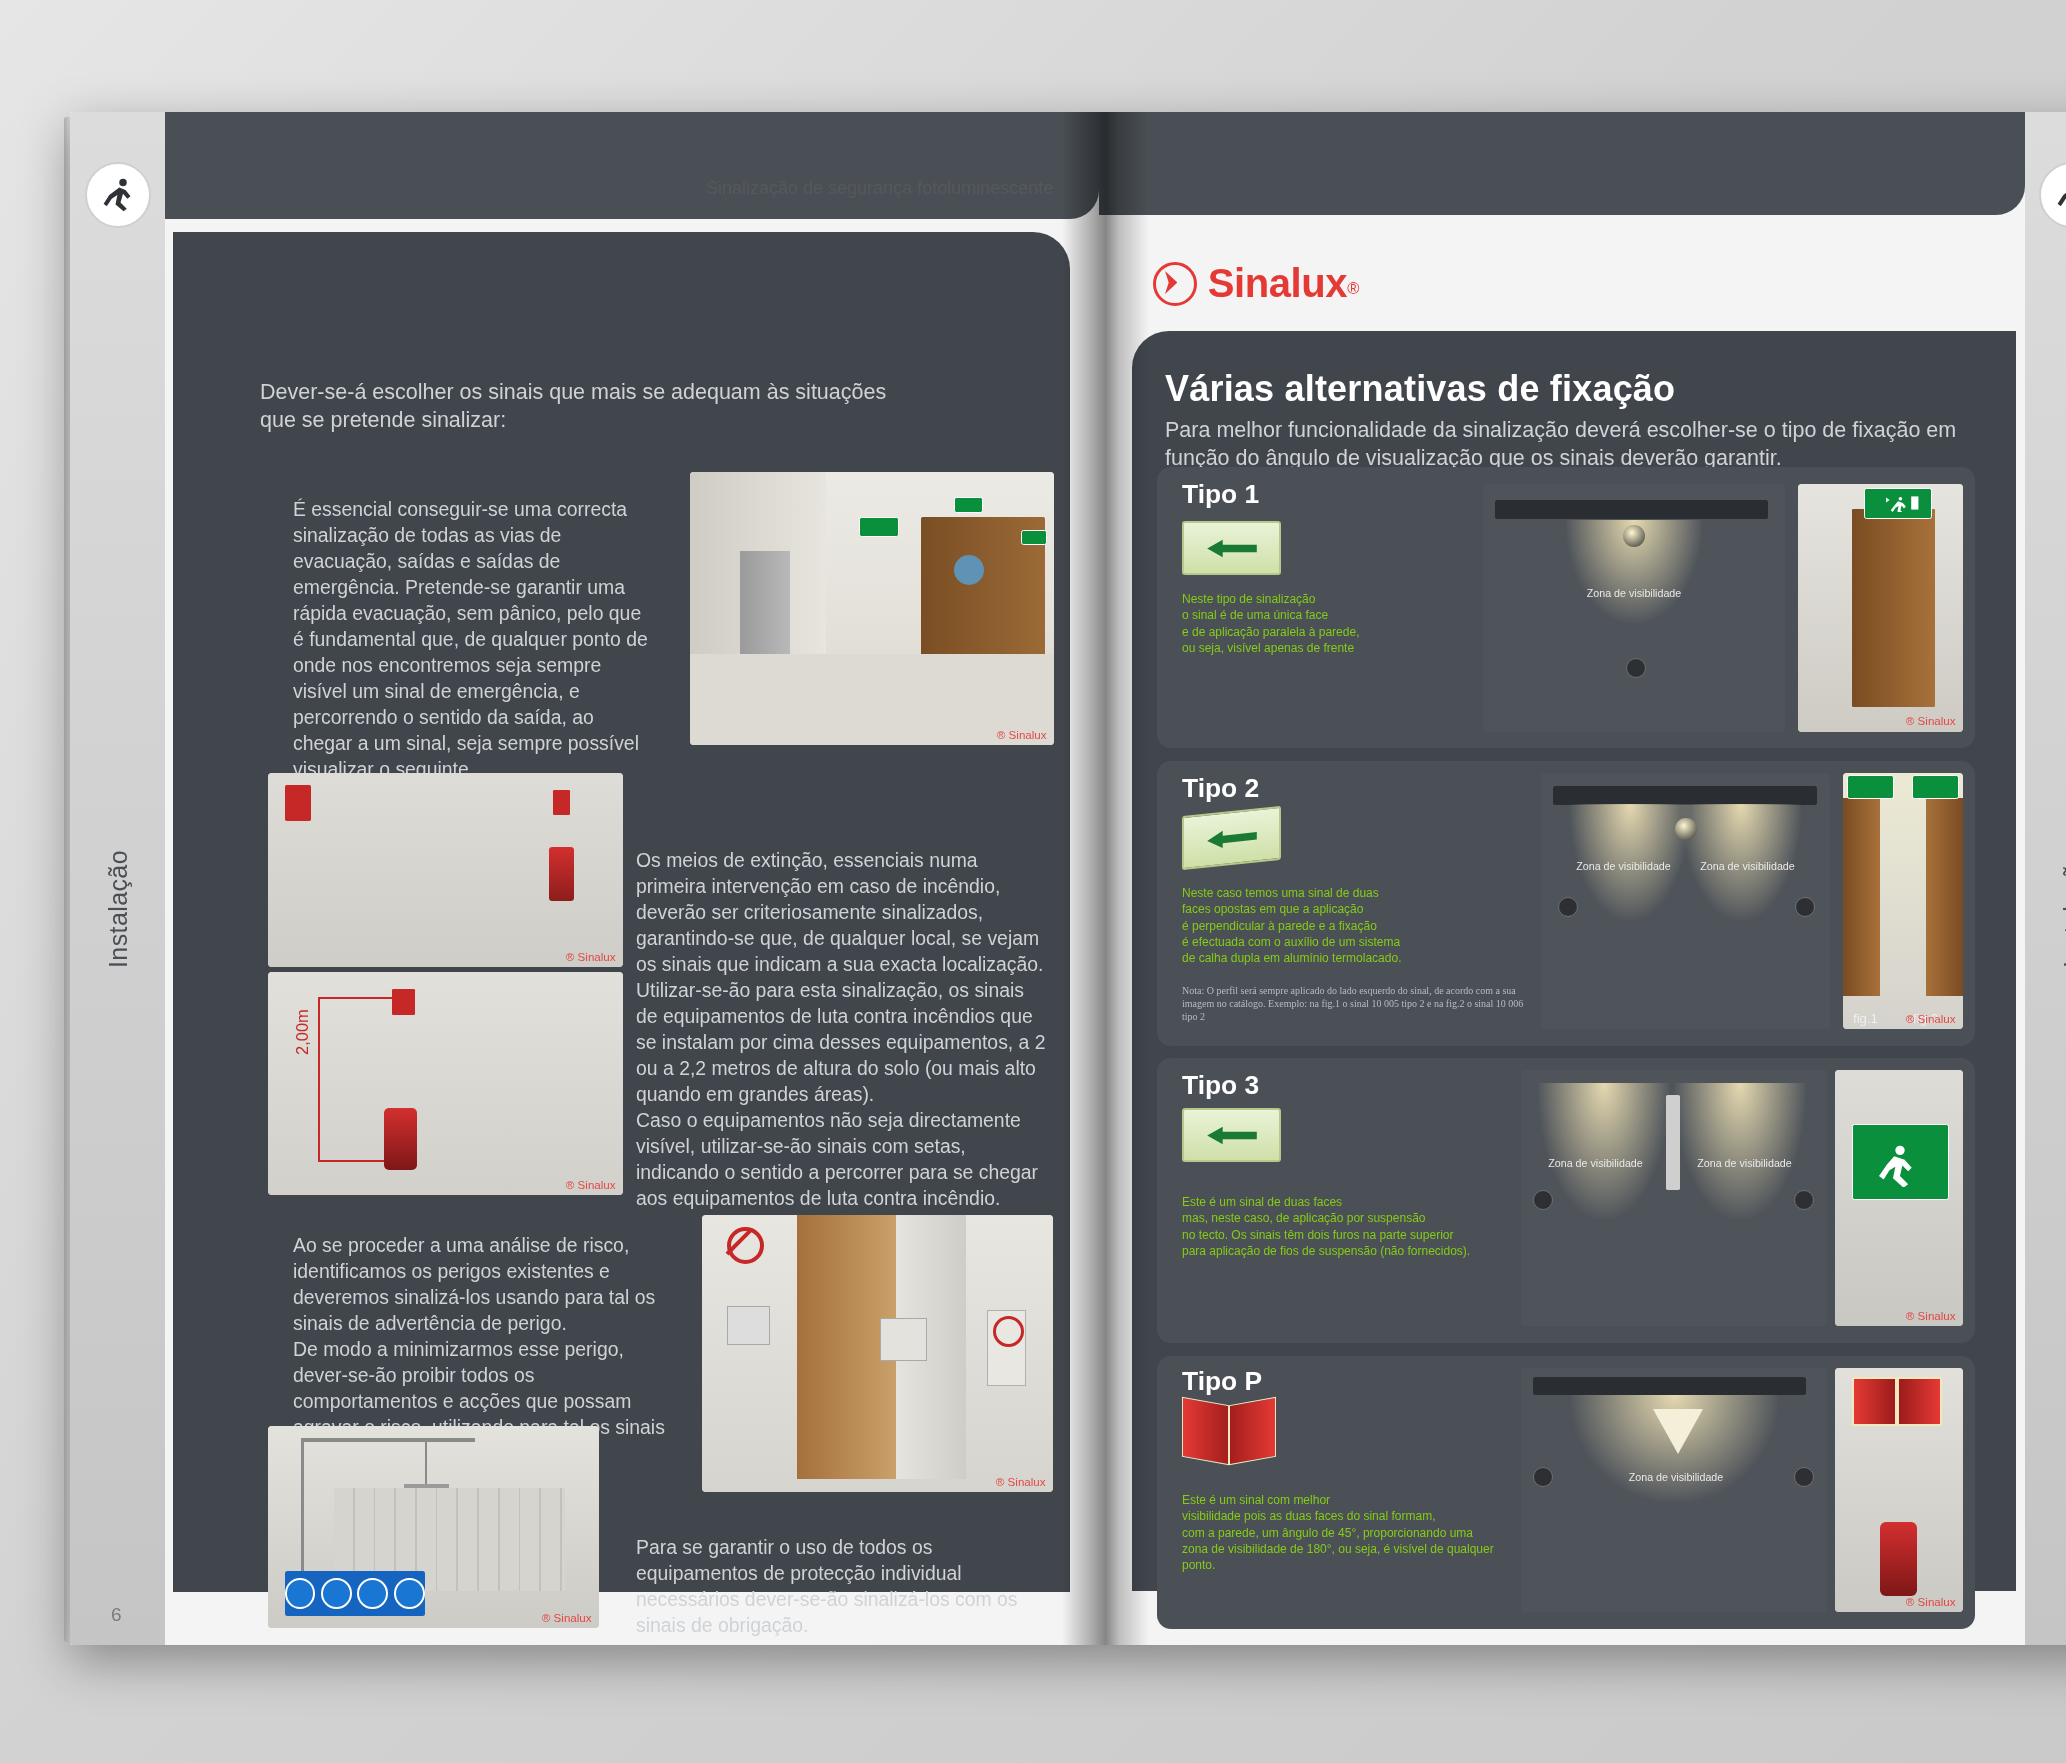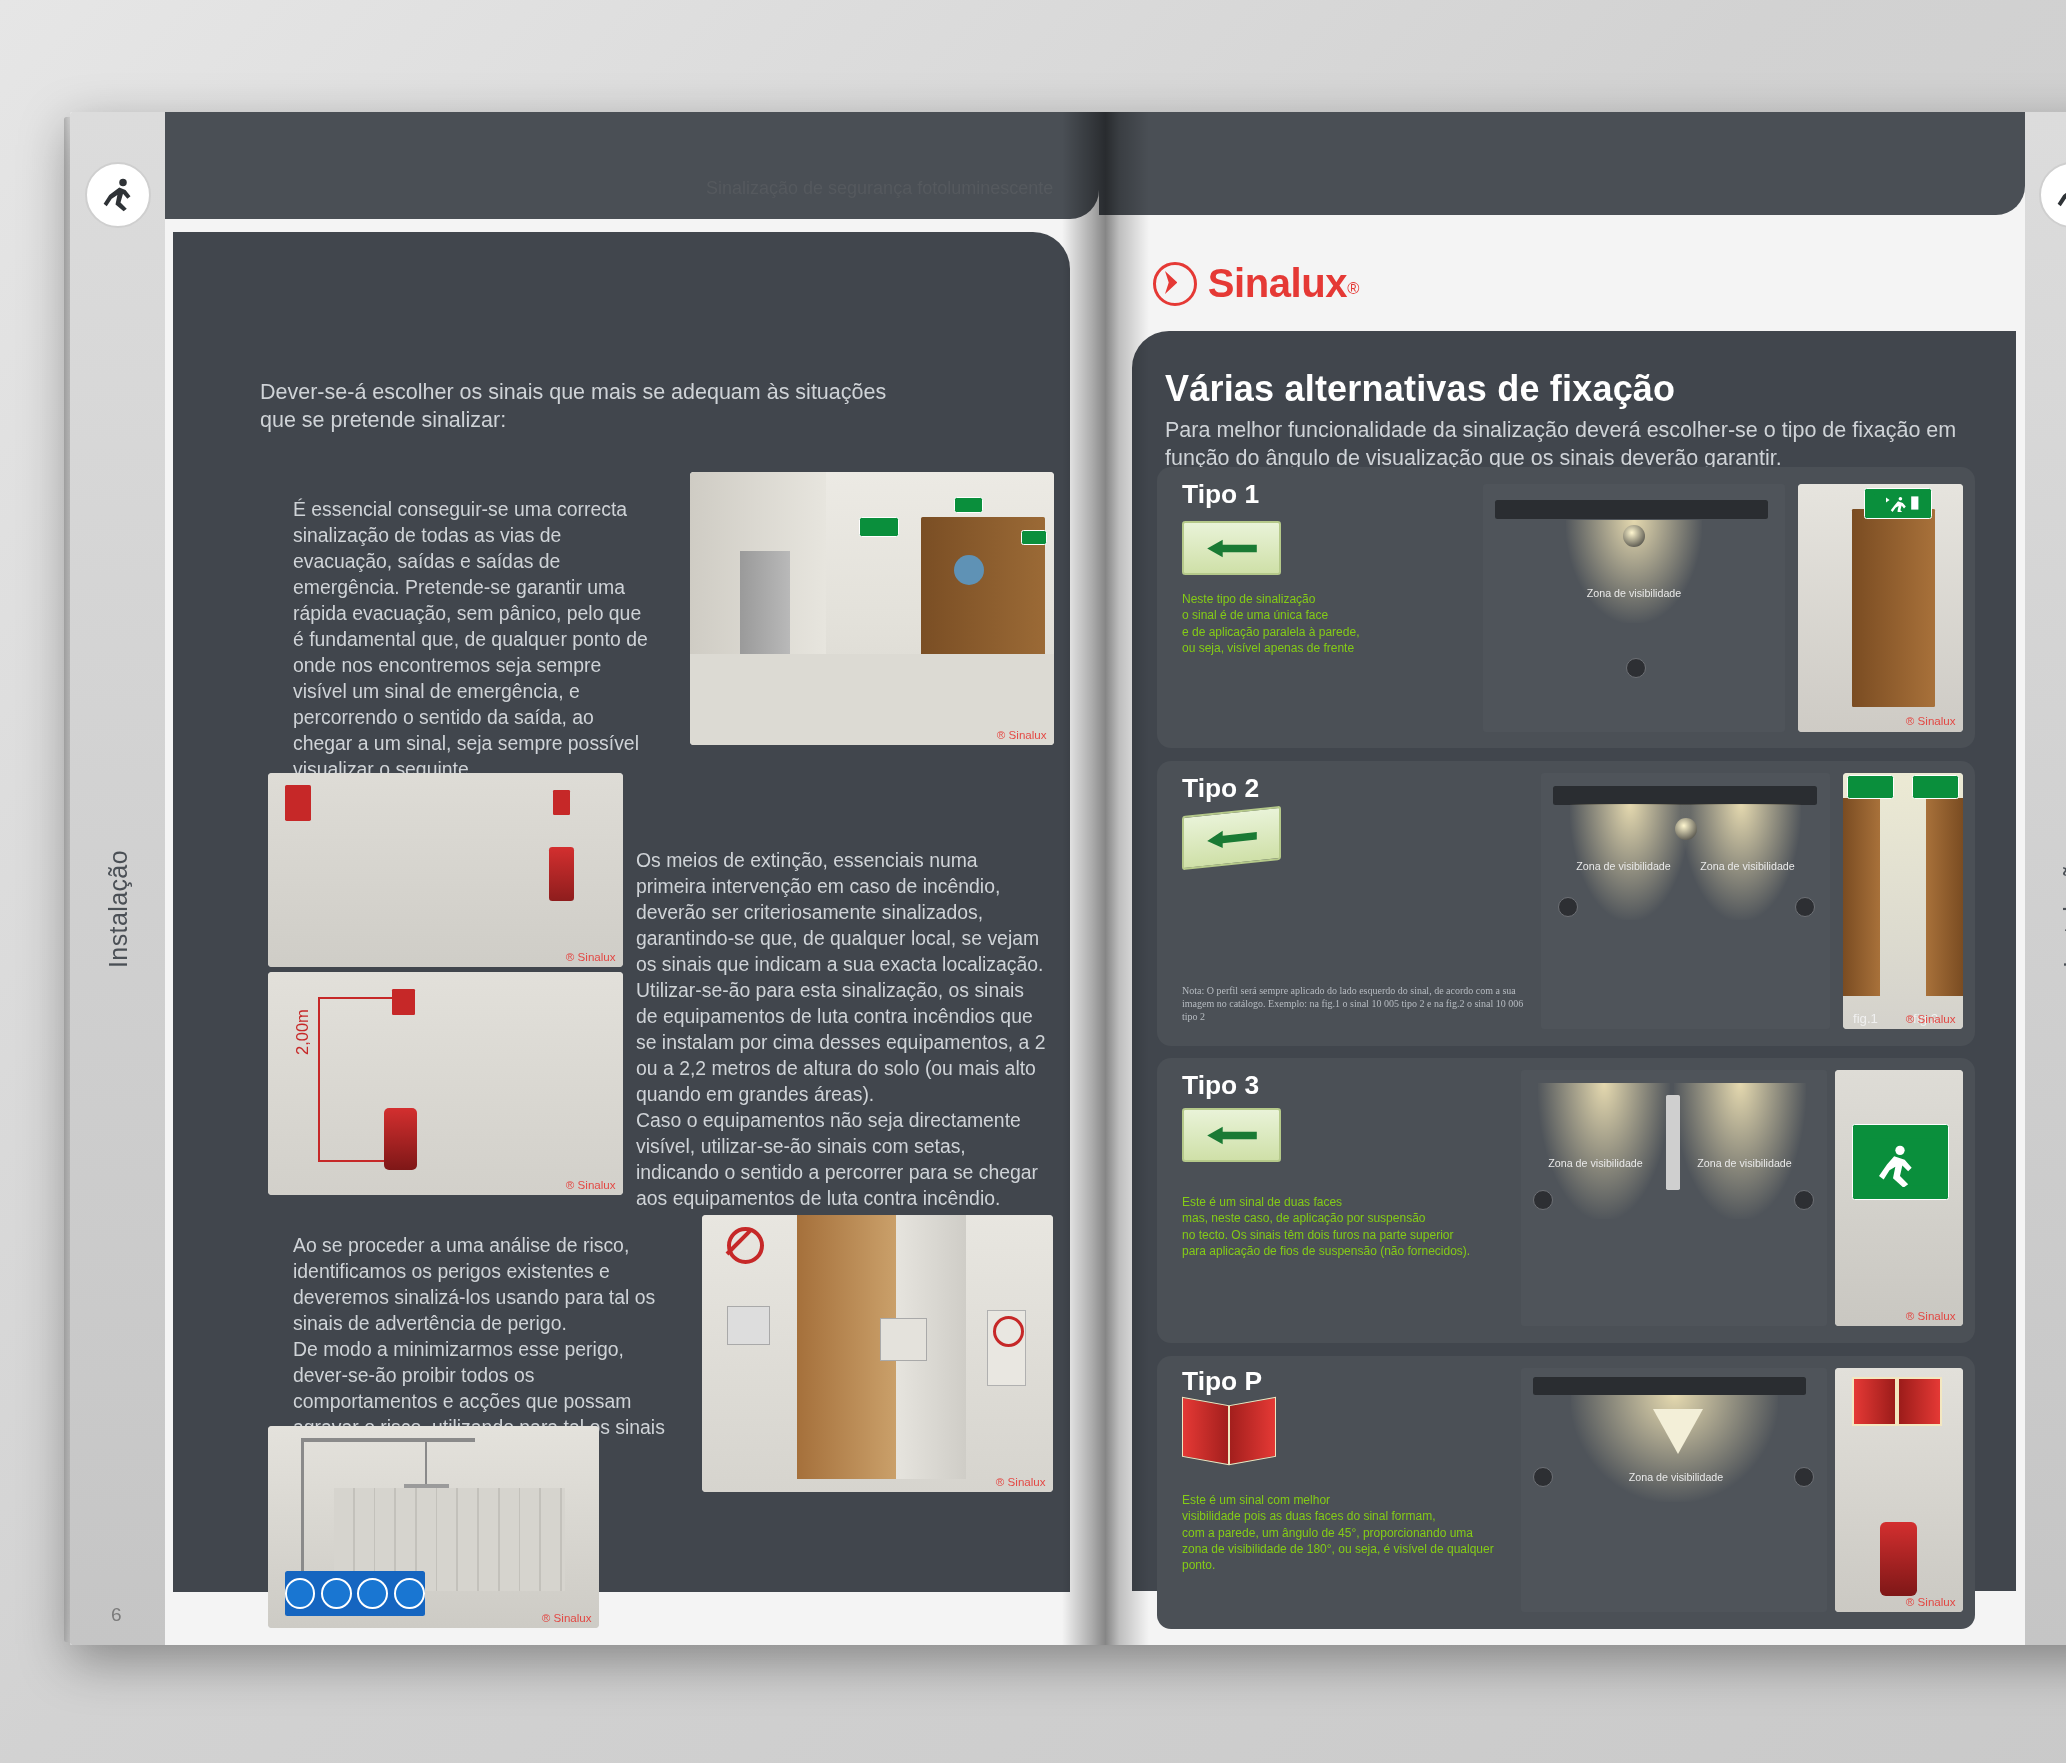--- a/index.html
+++ b/index.html
@@ -214,20 +214,21 @@
       <div style="position:absolute;left:66px;top:62px;width:231px;height:103px;background:repeating-linear-gradient(90deg,#d6d4ce 0 19px,#c3c1bb 19px 20.7px),repeating-linear-gradient(0deg,#d6d4ce 0 19px,#c3c1bb 19px 20.7px);"></div>
       <div style="position:absolute;left:16.5px;bottom:12.4px;width:140px;height:45px;background:#1565c0;border-radius:2.5px;display:flex;gap:5.8px;align-items:center;justify-content:center;">
         <div style="width:27px;height:27px;border-radius:50%;background:#1976d2;border:2.1px solid #fff;"></div>
         <div style="width:27px;height:27px;border-radius:50%;background:#1976d2;border:2.1px solid #fff;"></div>
         <div style="width:27px;height:27px;border-radius:50%;background:#1976d2;border:2.1px solid #fff;"></div>
         <div style="width:27px;height:27px;border-radius:50%;background:#1976d2;border:2.1px solid #fff;"></div>
       </div>
       <div class="wm">® Sinalux</div>
     </div>
 
+    <div class="txtbox" style="position:absolute;left:566px;top:1422px;width:413px;white-space:pre-line;">Para se garantir o uso de todos os equipamentos de protecção individual necessários dever-se-ão sinalizá-los com os sinais de obrigação.</div>
 
     <div class="page-num" style="left:41px;">6</div>
   </div>
 
   <div class="page page-right">
     <div class="sheet"></div>
 
     <div class="side-tab" style="right:0;">
       <div class="tab-label">Instalação</div>
     </div>
@@ -290,20 +291,25 @@
       </div>
     </div>
 
     <div class="typebox" style="left:58px;top:649px;width:818px;height:285px;background:#4b5056;">
       <div class="typetitle" style="position:absolute;left:25px;top:11.6px;">Tipo 2</div>
       <div class="arrow-sign" style="position:absolute;left:25px;top:50px;width:95px;height:50px;transform:skewY(-6deg);">
         <svg viewBox="0 0 100 40" style="width:62px;height:25px;">
           <path d="M10 20 L35 6 L35 14 L90 14 L90 26 L35 26 L35 34 Z" fill="#1a7a34"></path>
         </svg>
       </div>
+      <div class="typetext" style="position:absolute;left:25px;top:124px;width:302px;white-space:pre-line;">Neste caso temos uma sinal de duas
+faces opostas em que a aplicação
+é perpendicular à parede e a fixação
+é efectuada com o auxílio de um sistema
+de calha dupla em alumínio termolacado.</div>
       <div class="note-small" style="position:absolute;left:25px;top:223px;width:347px;">Nota: O perfil será sempre aplicado do lado esquerdo do sinal, de acordo com a sua imagem no catálogo. Exemplo: na fig.1 o sinal 10 005 tipo 2 e na fig.2 o sinal 10 006 tipo 2</div>
 
       <div style="position:absolute;left:384px;top:12.4px;width:289px;height:256px;background:#4f545a;border-radius:3.3px;overflow:hidden;">
         <div class="ceil-bar" style="position:absolute;left:12.4px;top:12.4px;width:264px;height:19px;"></div>
         <div class="lightcone" style="position:absolute;left:29px;top:31px;width:120px;height:116px;"></div>
         <div class="lightcone" style="position:absolute;left:140px;top:31px;width:120px;height:116px;"></div>
         <div class="bulb" style="position:absolute;left:134px;top:45px;"></div>
         <div class="zone-label" style="position:absolute;left:33px;top:87px;width:99px;">Zona de visibilidade</div>
         <div class="zone-label" style="position:absolute;left:157px;top:87px;width:99px;">Zona de visibilidade</div>
         <div class="mini-circle" style="position:absolute;left:16.5px;top:124px;"></div>

